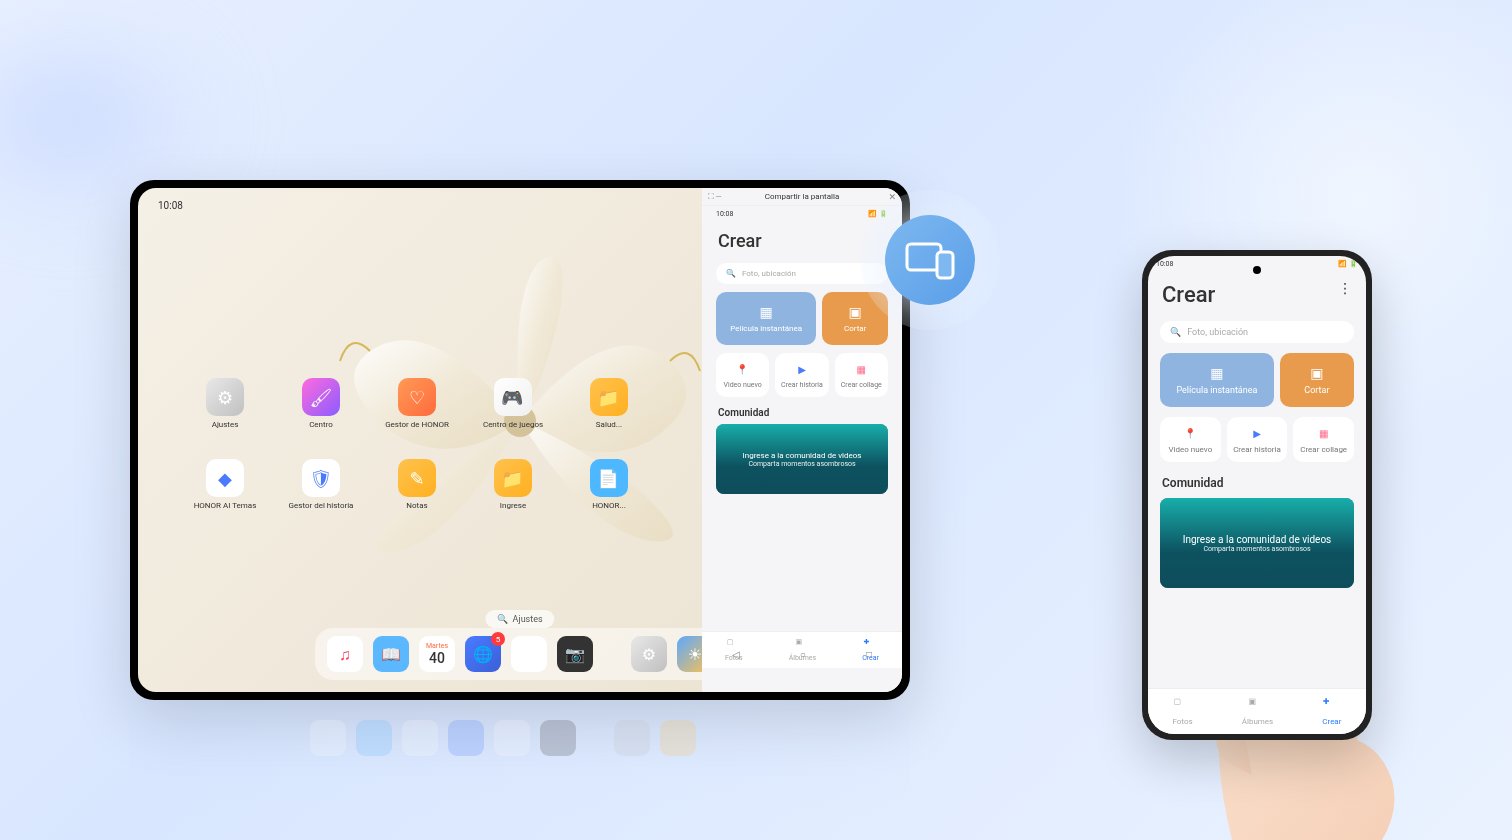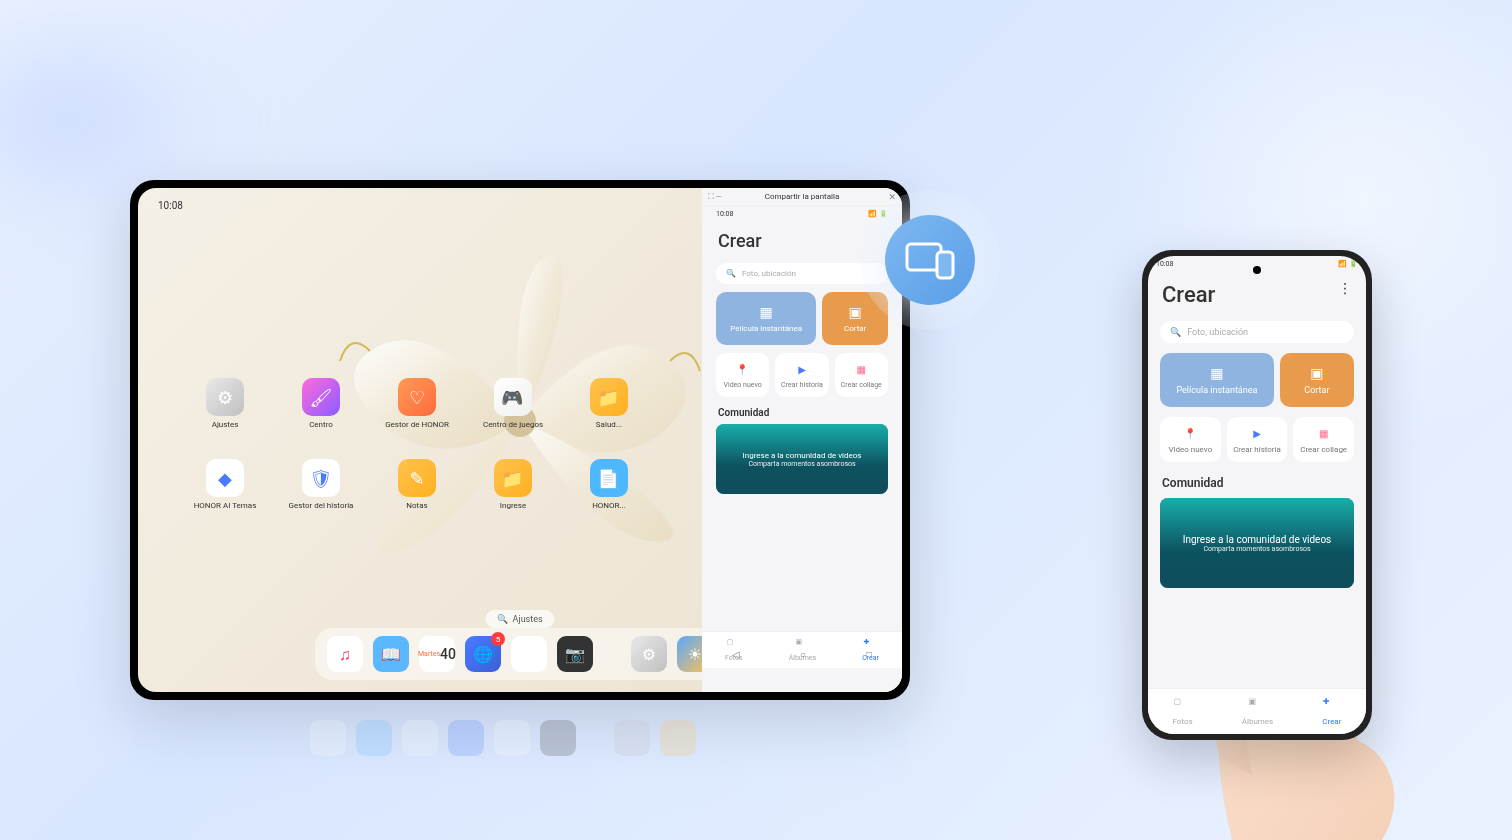--- a/index.html
+++ b/index.html
@@ -13,21 +13,21 @@
 .wallpaper-swirl{position:absolute;left:50%;top:50%;transform:translate(-50%,-55%);width:420px;height:380px}
 .tablet-status{position:absolute;top:12px;left:20px;right:20px;display:flex;justify-content:space-between;font-size:10px;color:#333}
 .tablet-apps{position:absolute;left:60px;top:190px;display:flex;flex-direction:column;gap:30px}
 .app-row{display:flex;gap:42px}
 .app-item{display:flex;flex-direction:column;align-items:center;gap:4px;width:54px}
 .app-icon{width:38px;height:38px;border-radius:10px;display:flex;align-items:center;justify-content:center;font-size:18px;color:#fff}
 .app-label{font-size:8px;color:#333;text-align:center;white-space:nowrap}
 .search-pill{position:absolute;left:50%;bottom:64px;transform:translateX(-50%);background:rgba(255,255,255,.7);border-radius:14px;padding:4px 12px;font-size:9px;color:#555;display:flex;align-items:center;gap:4px}
 .dock{position:absolute;bottom:12px;left:50%;transform:translateX(-50%);background:rgba(255,255,255,.5);border-radius:18px;padding:8px 12px;display:flex;gap:10px}
 .dock-icon{width:36px;height:36px;border-radius:9px;display:flex;align-items:center;justify-content:center;color:#fff;font-size:16px}
-.dock-calendar{background:#fff;flex-direction:row;font-size:7px;color:#555}
+.dock-calendar{background:#fff;flex-direction:column;font-size:7px;color:#555}
 .dock-calendar .day{font-size:14px;color:#333;font-weight:500}
 
 
 .mirror-panel{position:absolute;right:0;top:0;width:200px;height:100%;background:#f5f5f7}
 .mirror-header{display:flex;align-items:center;justify-content:center;height:18px;font-size:8px;color:#333;position:relative;border-bottom:1px solid #eee}
 .mirror-header .mh-left{position:absolute;left:6px;display:flex;gap:6px;font-size:8px;color:#888}
 .mirror-header .mh-close{position:absolute;right:6px;font-size:9px;color:#888}
 .mirror-body{padding:0 6px}
 
 

